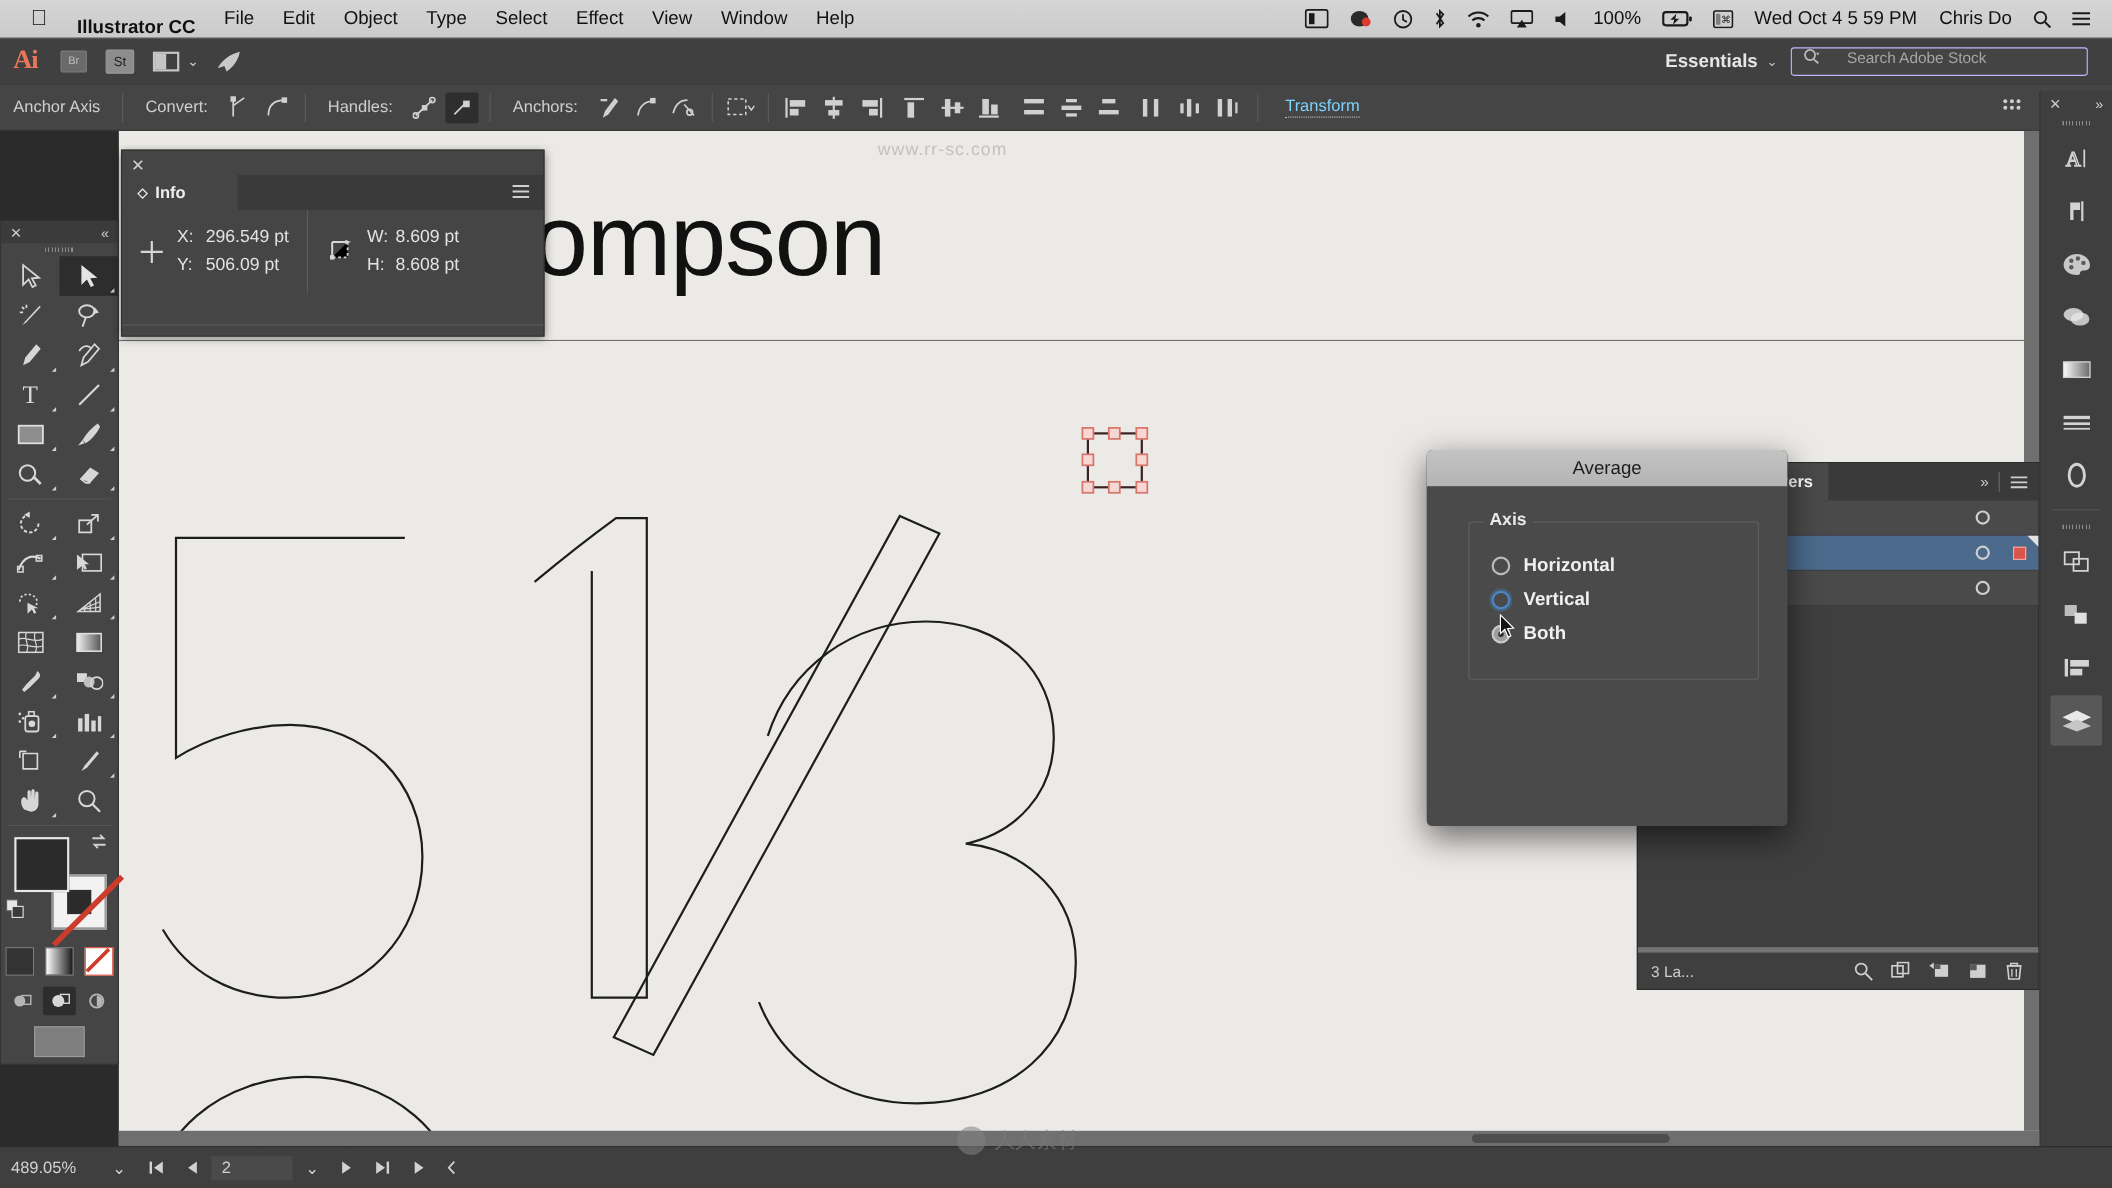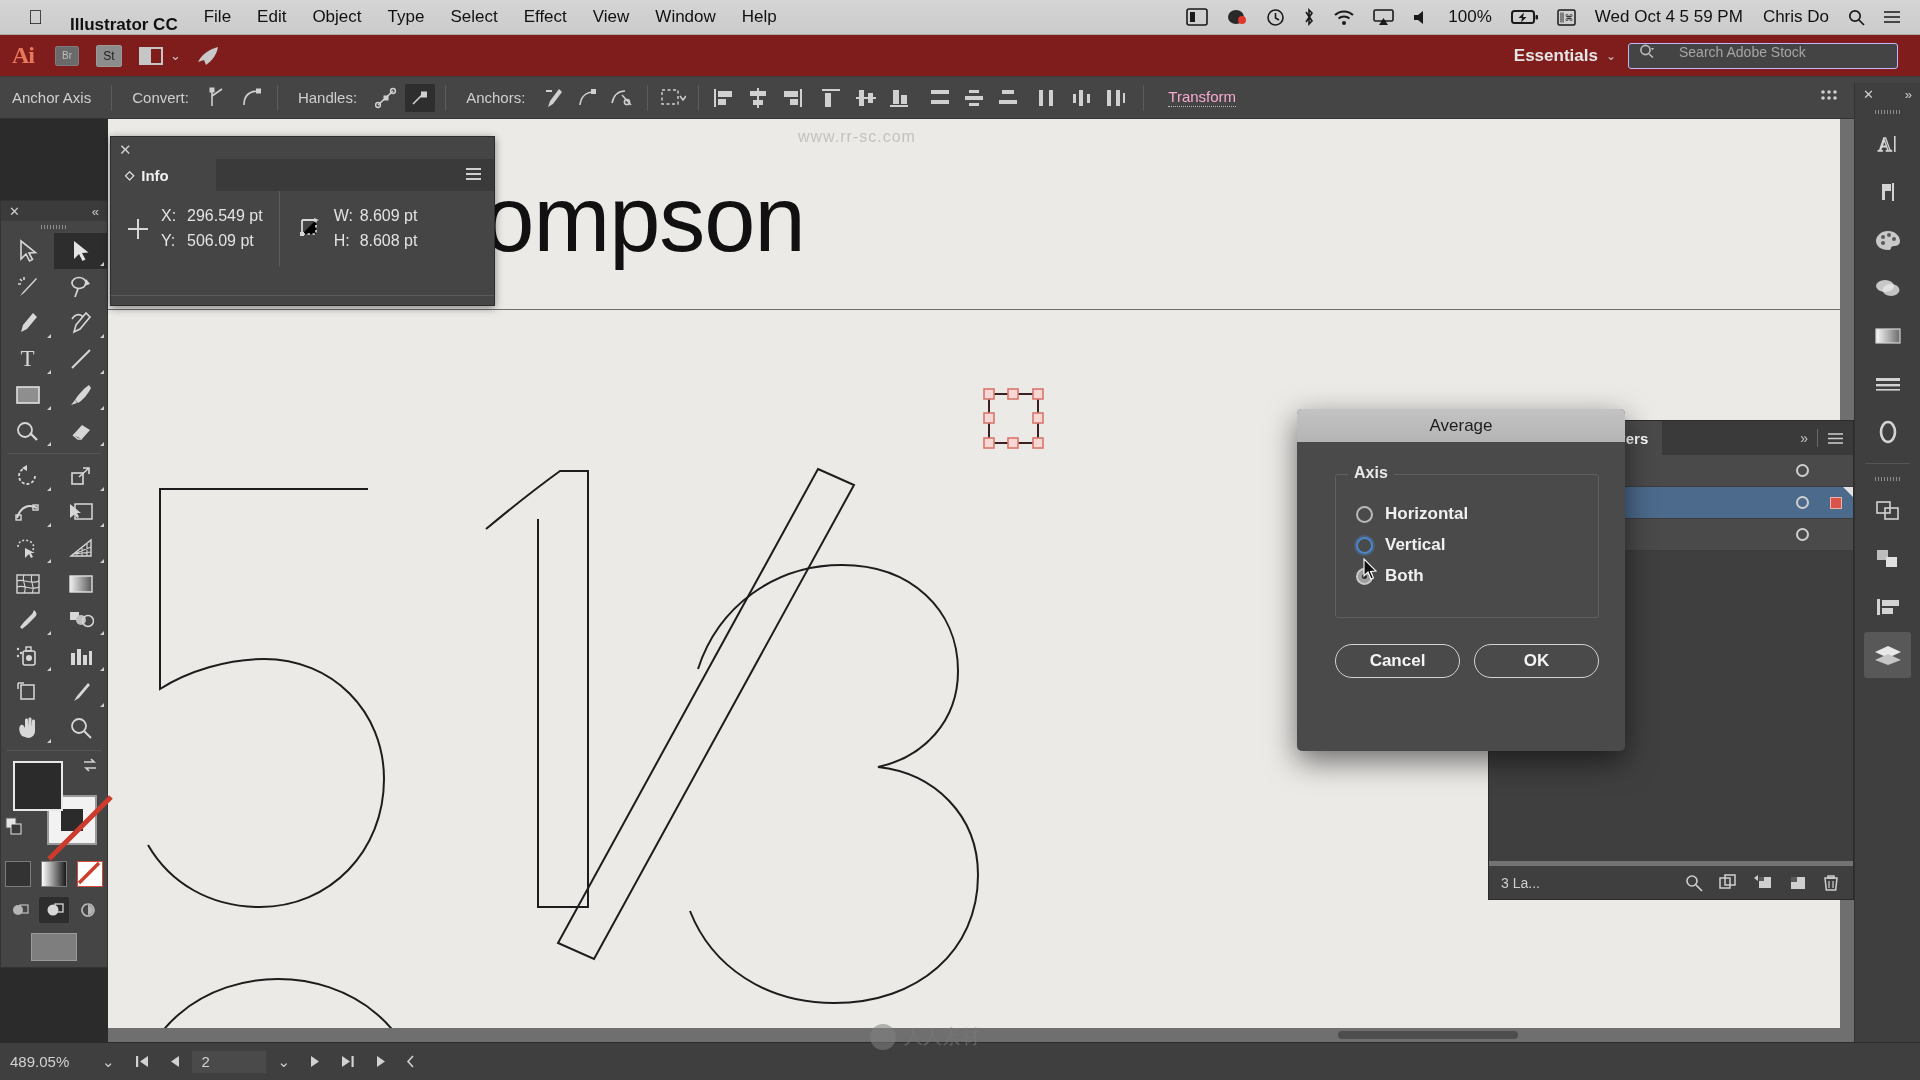--- a/index.html
+++ b/index.html
@@ -24,21 +24,21 @@
   .macbar .mi { padding: 0 13px; white-space:nowrap; }
   .macbar .mi.app { font-weight:bold;margin-top:16px; }
   .macbar .spacer { flex:1; }
   .macbar .sicon { padding: 0 9px; display:flex; align-items:center; }
   .macbar .txt { padding: 0 10px; white-space:nowrap; }
   .macbar .txt.user { font-weight:400; }
 
   
   .appbar {
     position:absolute; left:0; top:35px; width:1920px; height:42px;
-    background:#7f1d1d; display:flex; align-items:center;
+    background:#404040; display:flex; align-items:center;
     border-bottom:1px solid #3c3c3c;
   }
   .ai-logo {
     width:46px; text-align:center; color:#e8775b; font-size:24px;
     font-weight:bold; font-family:"Liberation Serif",serif; letter-spacing:-1px;
   }
   .appbar-btn {
     width:34px; height:26px; margin:0 4px; display:flex;
     align-items:center; justify-content:center; color:#cfcfcf; font-size:13px;
   }
@@ -66,21 +66,21 @@
     border-bottom:1px solid #333; color:#cfcfcf; font-size:15px;
   }
   .ctrlbar .lbl { padding: 0 12px; white-space:nowrap; }
   .ctrlbar .sep { width:1px; height:26px; background:#5c5c5c; margin:0 8px; }
   .cbtn {
     width:30px;height:28px;display:flex;align-items:center;justify-content:center;
     margin:0 2px; border-radius:2px;
   }
   .cbtn.active { background:#2e2e2e; }
   .transform-link {
-    margin-left:16px; color:#f9a8d4; font-size:15px;
+    margin-left:16px; color:#7dd3fc; font-size:15px;
     border-bottom:1px dotted #b9b9b9; padding-bottom:1px;
   }
   .ctrlbar .right { margin-left:auto; display:flex; align-items:center; padding-right:40px;}
 
   
   .canvas {
     position:absolute; left:108px; top:119px; right:66px; bottom:38px;
     background:#8a8a8a; overflow:hidden;
   }
   .artboard {
@@ -1078,24 +1078,20 @@
         </div>
         <div class="radio-row">
           <div class="radio focus"></div>
           <div class="lab">Vertical</div>
         </div>
         <div class="radio-row">
           <div class="radio on"></div>
           <div class="lab">Both</div>
         </div>
       </div>
-      <div class="dlg-buttons">
-        <div class="dlg-btn">Cancel</div>
-        <div class="dlg-btn">OK</div>
-      </div>
     </div>
   </div>
 
   <div class="cursor-arrow">
     <svg width="16" height="24" viewBox="0 0 16 24">
         <path d="M1 1 L1 18 L5 14 L8 21 L10.5 20 L7.5 13.5 L13 13 Z" fill="#111" stroke="#fff" stroke-width="1.1"></path>
       </svg>
   </div>
 
   <div class="rail">

